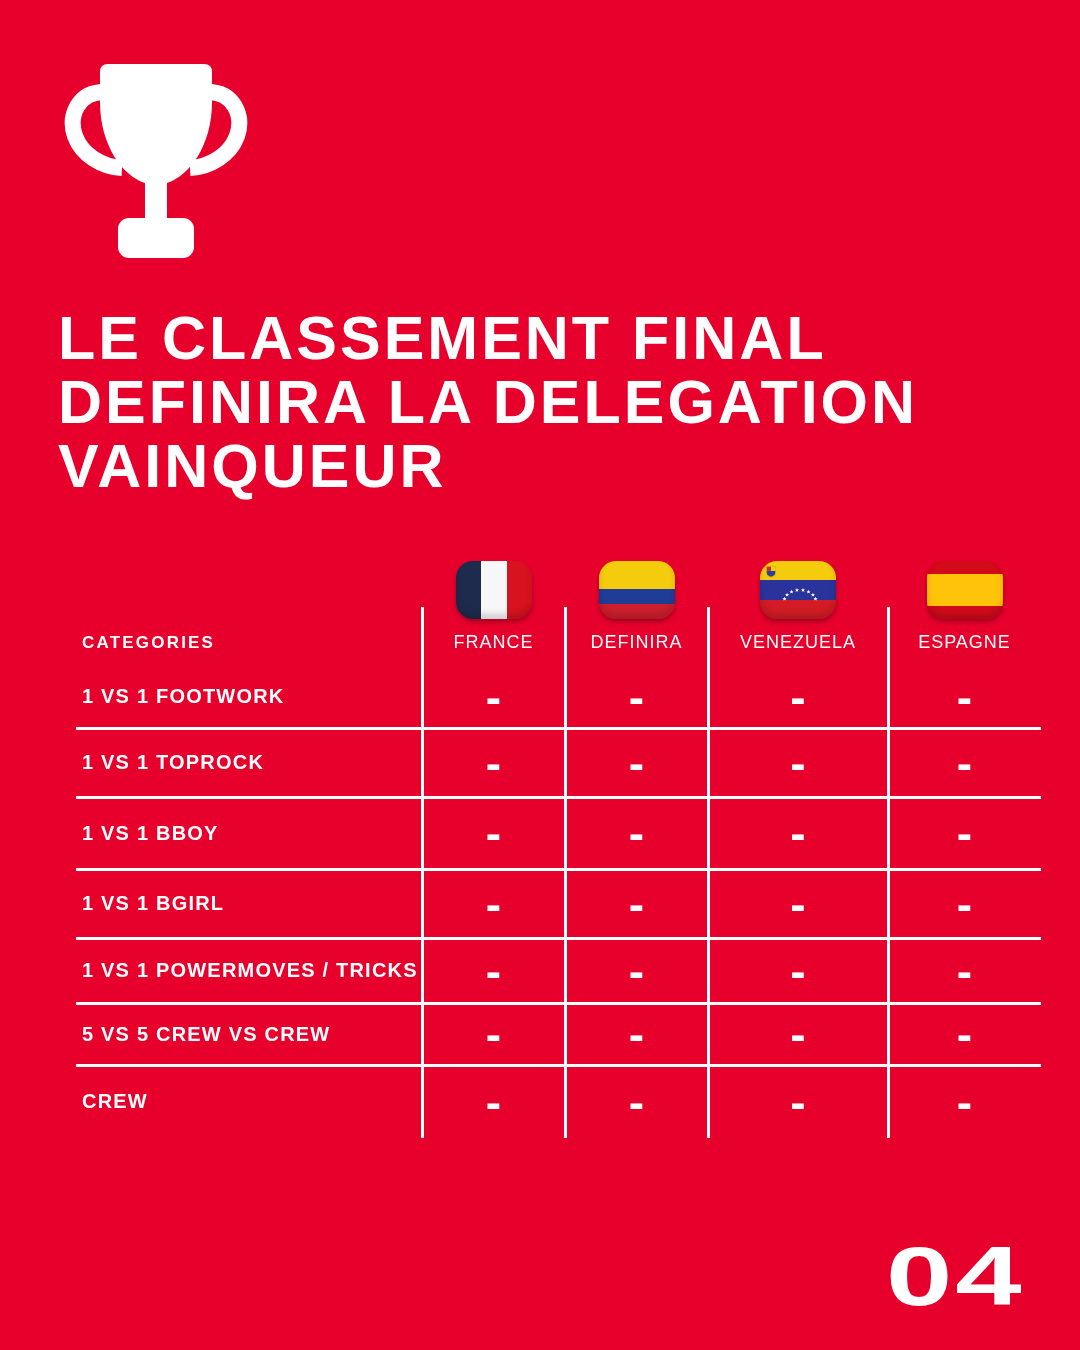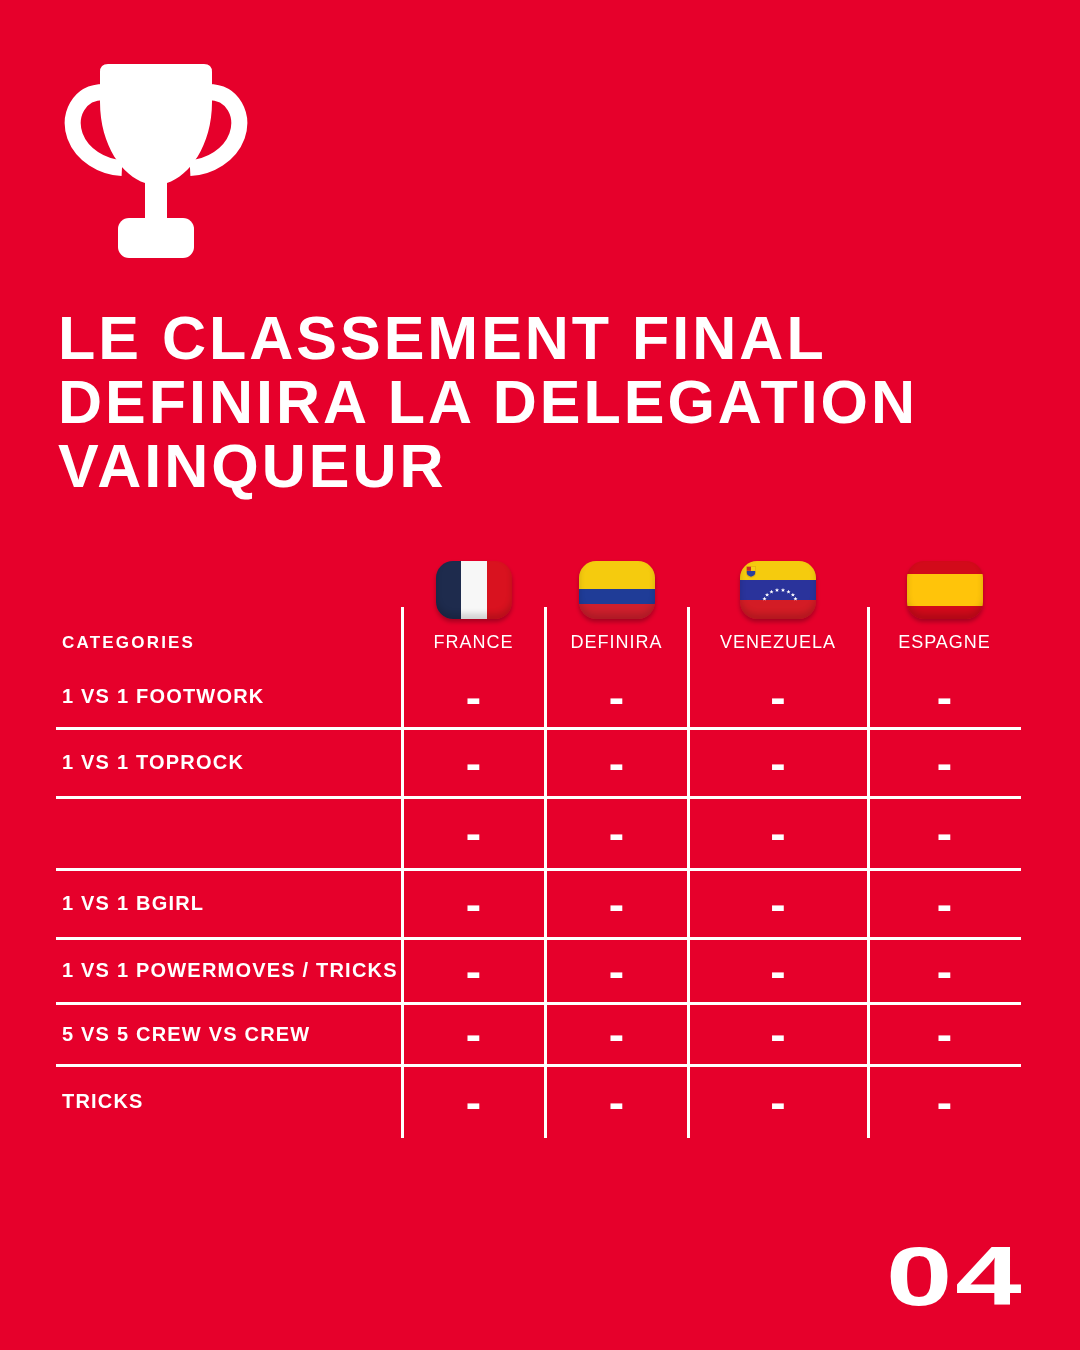--- a/index.html
+++ b/index.html
@@ -17,21 +17,21 @@
   .title{
     position:absolute;left:58px;top:306px;
     margin:0;
     font-size:61px;line-height:64px;
     font-weight:700;letter-spacing:3px;
     white-space:pre-line;
     color:#FFFFFF;
   }
   
   .rank-table{
-    position:absolute;left:56px;top:555px;
+    position:absolute;left:76px;top:555px;
     width:965px;height:583px;
     display:grid;
     grid-template-columns:346px 143px 143px 180px 153px;
     grid-template-rows:65px 45px 63px 69px 72px 69px 65px 62px 73px;
   }
   .cell{display:flex;align-items:center;justify-content:center;}
   .corner{justify-content:flex-start;padding-left:6px;font-size:17px;font-weight:700;letter-spacing:2.2px;}
   .colhead{font-size:18px;font-weight:400;letter-spacing:1px;}
   .rowlabel{justify-content:flex-start;padding-left:6px;font-size:20px;font-weight:700;letter-spacing:1.2px;}
   .dash{font-size:46px;font-weight:700;}
@@ -131,20 +131,21 @@
     <div class="cell dash" style="grid-area:3/3">-</div>
     <div class="cell dash" style="grid-area:3/4">-</div>
     <div class="cell dash" style="grid-area:3/5">-</div>
 
     <div class="cell rowlabel" style="grid-area:4/1">1 VS 1 TOPROCK</div>
     <div class="cell dash" style="grid-area:4/2">-</div>
     <div class="cell dash" style="grid-area:4/3">-</div>
     <div class="cell dash" style="grid-area:4/4">-</div>
     <div class="cell dash" style="grid-area:4/5">-</div>
 
+    <div class="cell rowlabel" style="grid-area:5/1">1 VS 1 BBOY</div>
     <div class="cell dash" style="grid-area:5/2">-</div>
     <div class="cell dash" style="grid-area:5/3">-</div>
     <div class="cell dash" style="grid-area:5/4">-</div>
     <div class="cell dash" style="grid-area:5/5">-</div>
 
     <div class="cell rowlabel" style="grid-area:6/1">1 VS 1 BGIRL</div>
     <div class="cell dash" style="grid-area:6/2">-</div>
     <div class="cell dash" style="grid-area:6/3">-</div>
     <div class="cell dash" style="grid-area:6/4">-</div>
     <div class="cell dash" style="grid-area:6/5">-</div>
@@ -154,21 +155,21 @@
     <div class="cell dash" style="grid-area:7/3">-</div>
     <div class="cell dash" style="grid-area:7/4">-</div>
     <div class="cell dash" style="grid-area:7/5">-</div>
 
     <div class="cell rowlabel" style="grid-area:8/1">5 VS 5 CREW VS CREW</div>
     <div class="cell dash" style="grid-area:8/2">-</div>
     <div class="cell dash" style="grid-area:8/3">-</div>
     <div class="cell dash" style="grid-area:8/4">-</div>
     <div class="cell dash" style="grid-area:8/5">-</div>
 
-    <div class="cell rowlabel" style="grid-area:9/1">TRICKS</div>
+    <div class="cell rowlabel" style="grid-area:9/1">CREW</div>
     <div class="cell dash" style="grid-area:9/2">-</div>
     <div class="cell dash" style="grid-area:9/3">-</div>
     <div class="cell dash" style="grid-area:9/4">-</div>
     <div class="cell dash" style="grid-area:9/5">-</div>
 
   </div>
 
   <div class="pagenum">04</div>
 
 </div>

